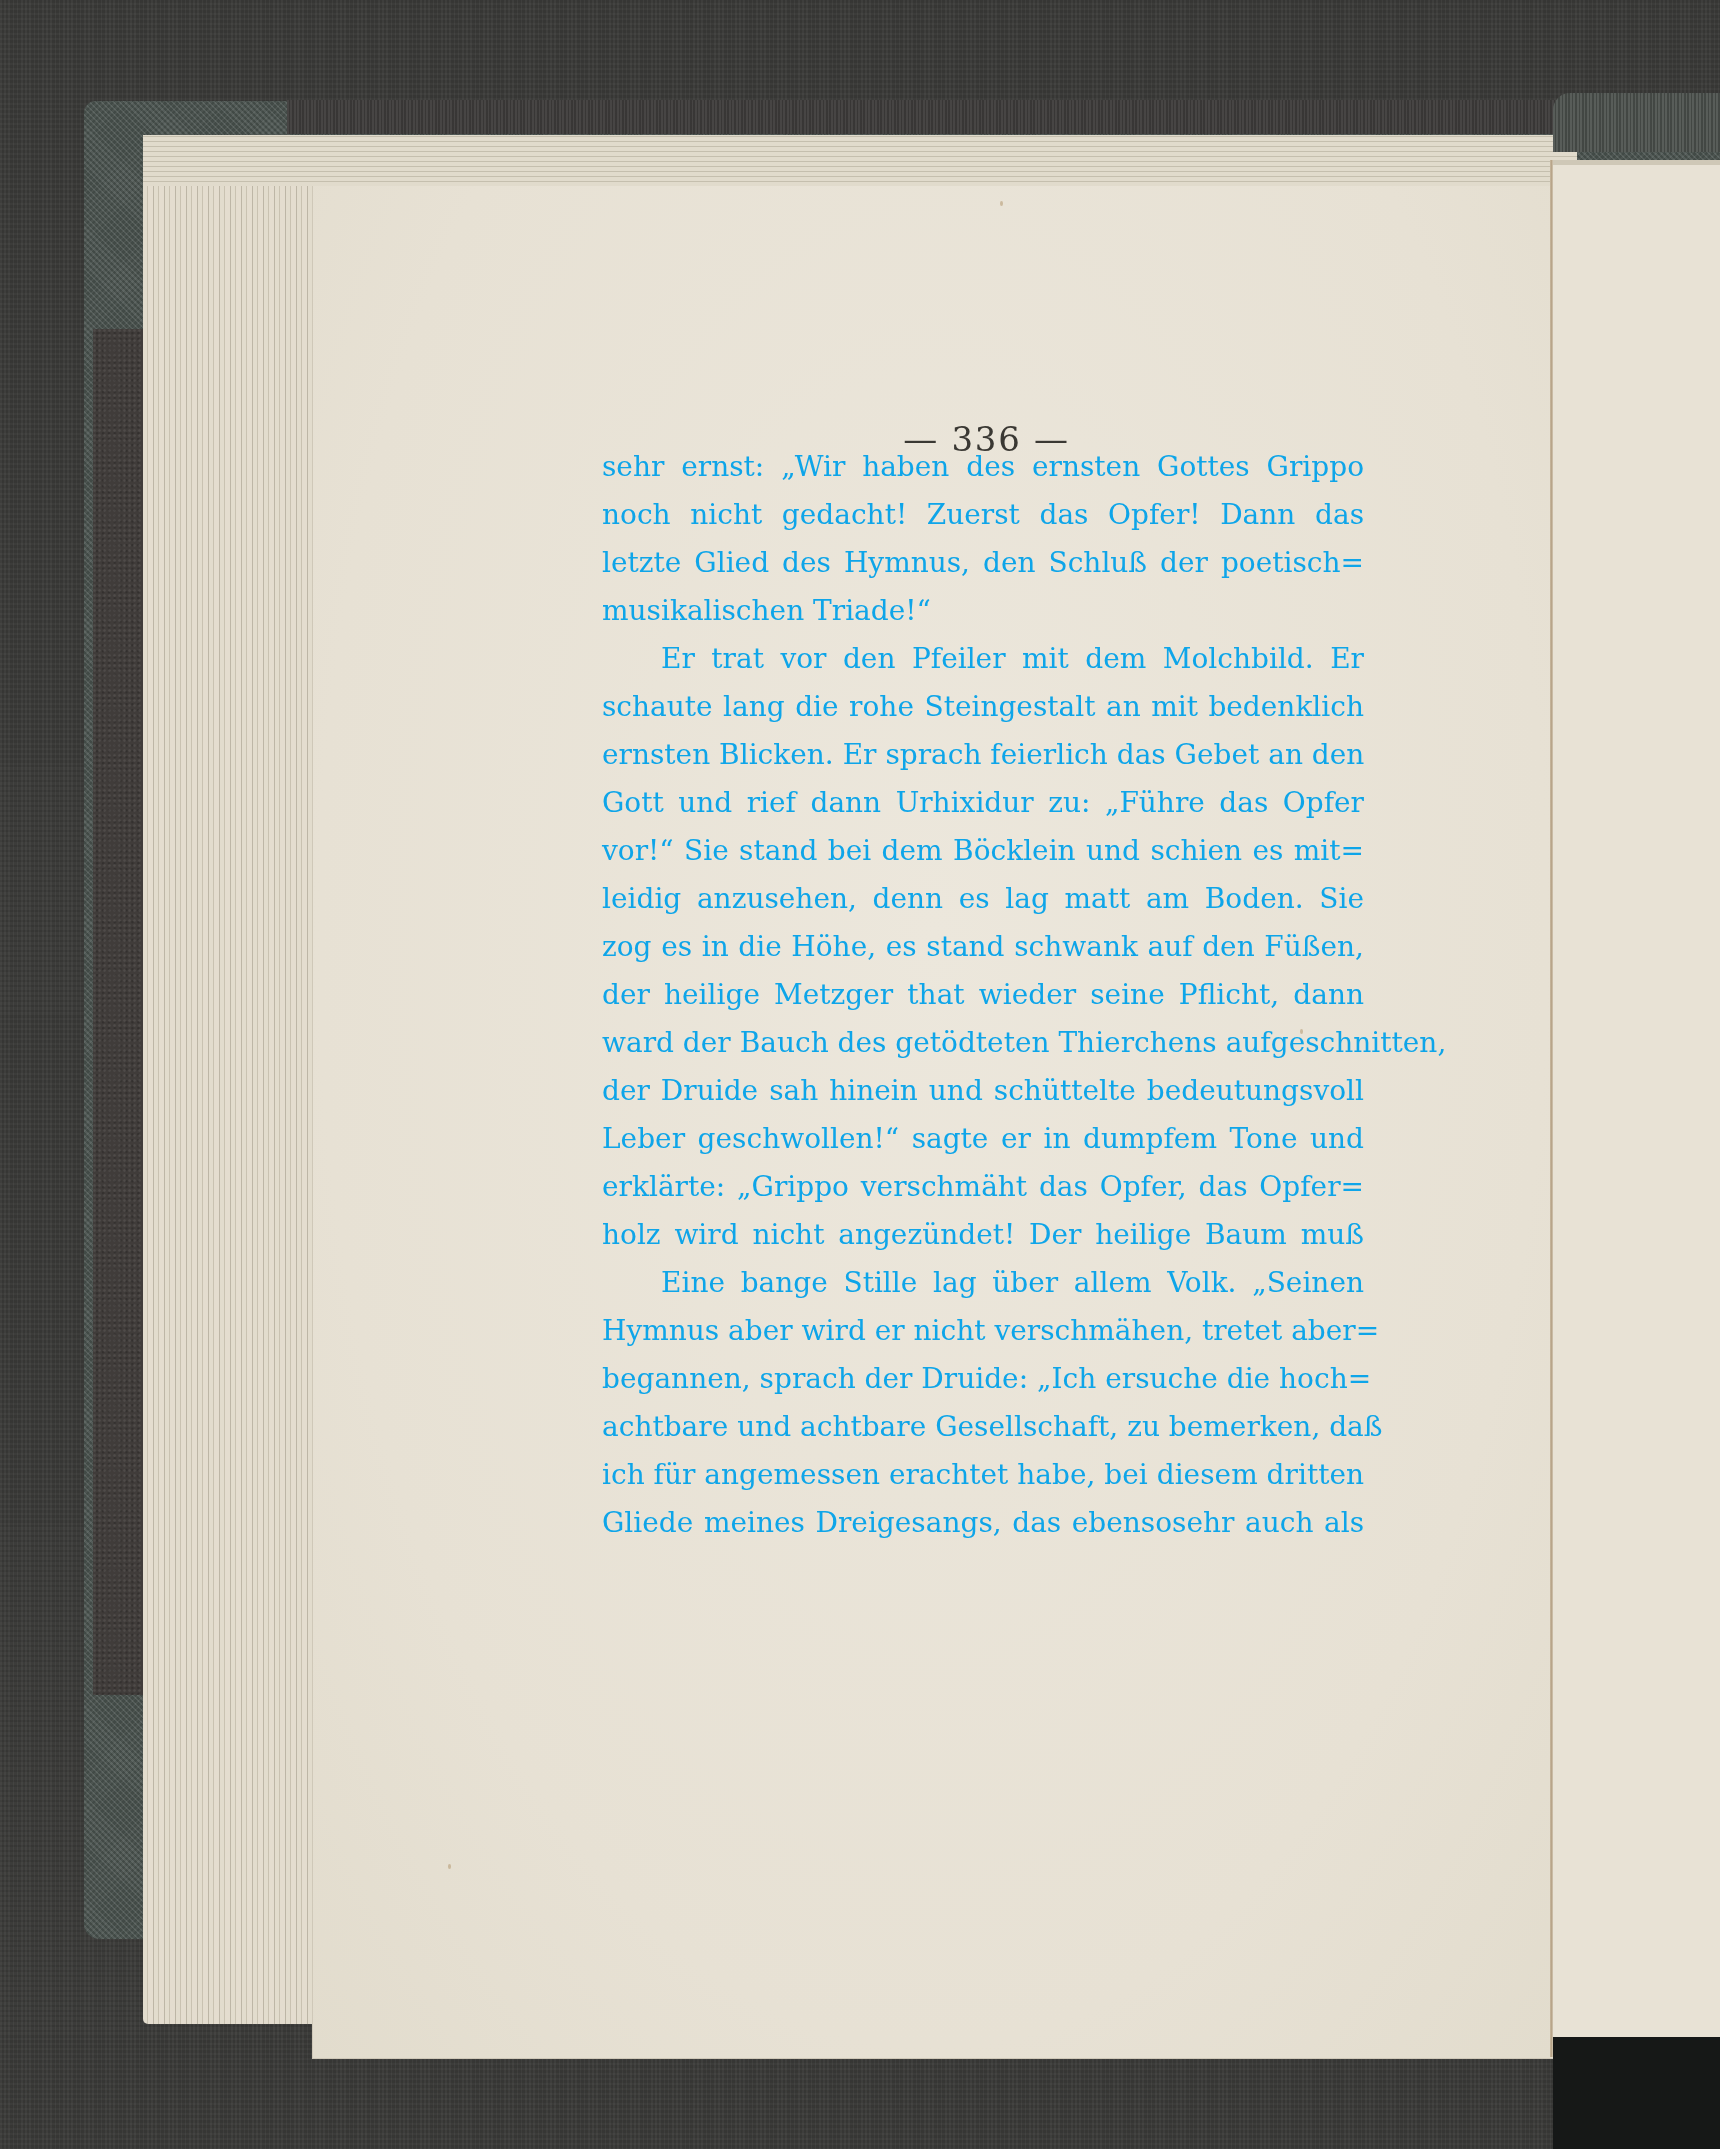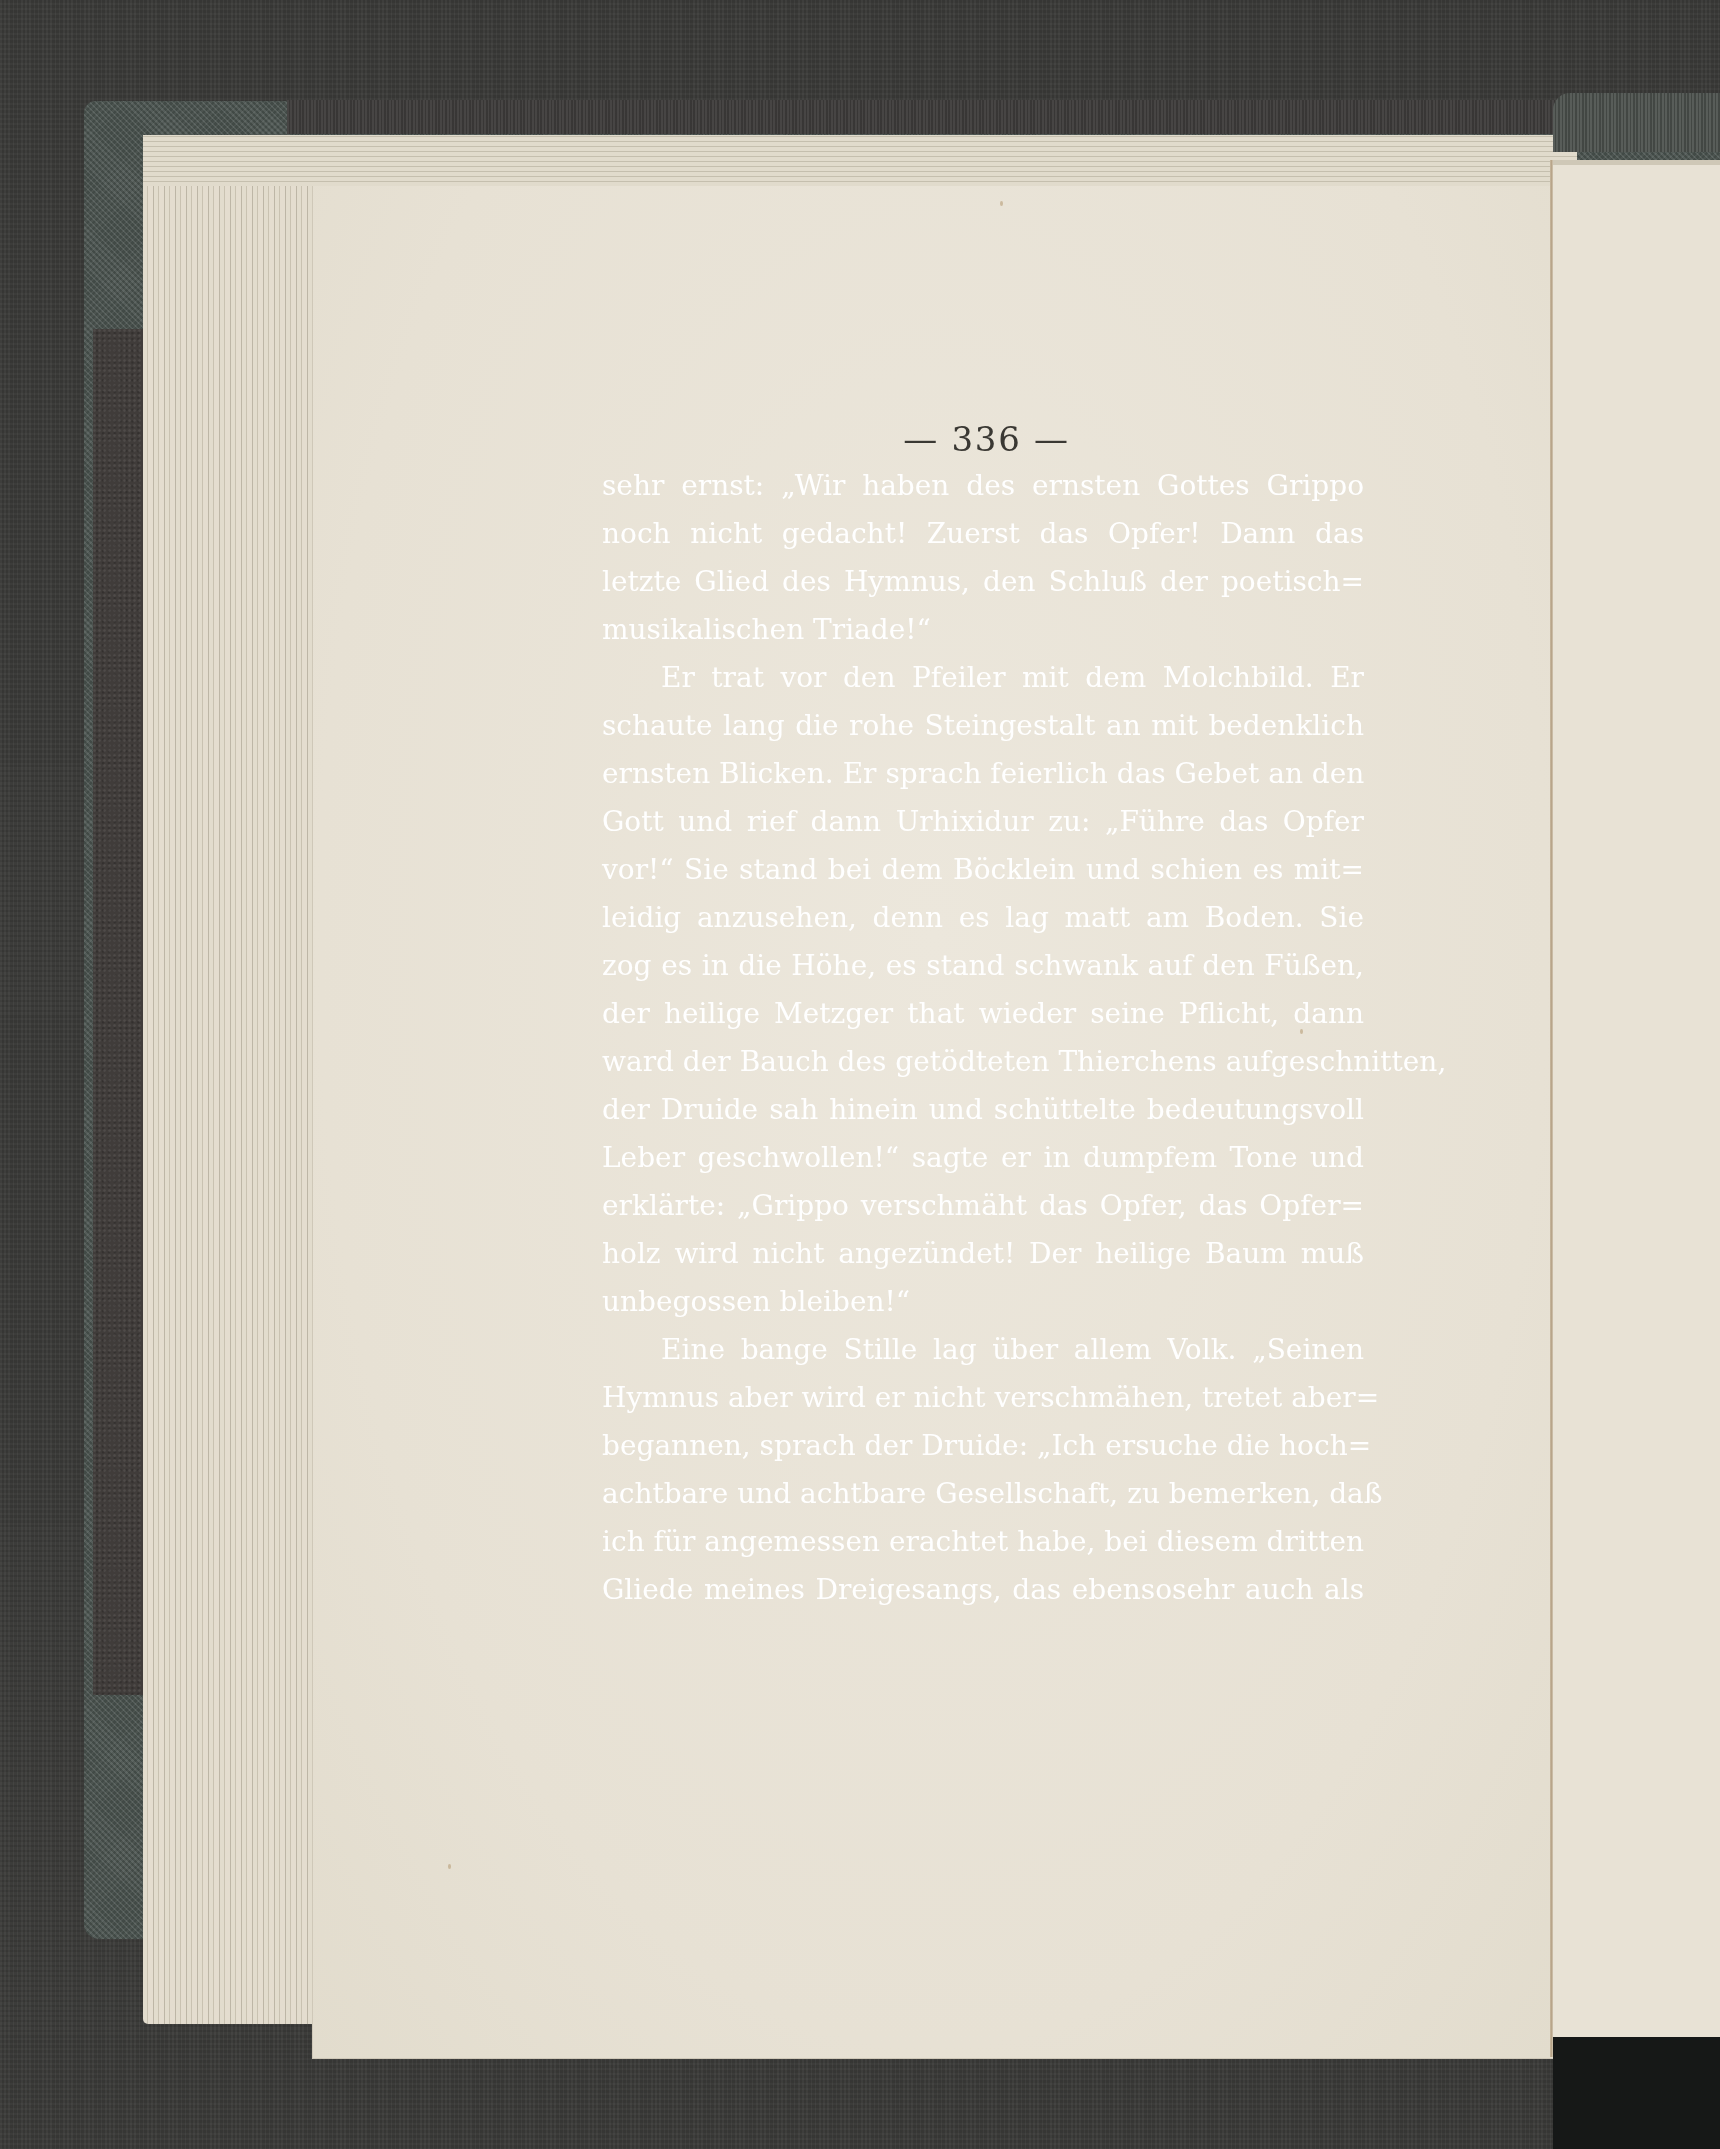--- a/index.html
+++ b/index.html
@@ -127,26 +127,26 @@
       text-align: center;
       font-family: "DejaVu Serif", serif;
       font-size: 34px;
       color: #3a3833;
       letter-spacing: 1.7px;
       margin-top: 29px;
     }
     .body-text {
       position: absolute;
       left: 602px;
-      top: 462px;
+      top: 443px;
       width: 762px;
       font-family: "DejaVu Serif", serif;
       font-size: 28px;
       line-height: 48px;
-      color: #ffffff;
+      color: #0ea5e9;
     }
     .line {
       display: block;
       white-space: nowrap;
       text-align: justify;
       text-align-last: justify;
       height: 48px;
     }
     .line.last {
       text-align-last: left;
@@ -196,21 +196,20 @@
   <span class="line">Gott und rief dann Urhixidur zu: „Führe das Opfer</span>
   <span class="line">vor!“ Sie stand bei dem Böcklein und schien es mit=</span>
   <span class="line">leidig anzusehen, denn es lag matt am Boden. Sie</span>
   <span class="line">zog es in die Höhe, es stand schwank auf den Füßen,</span>
   <span class="line">der heilige Metzger that wieder seine Pflicht, dann</span>
   <span class="line">ward der Bauch des getödteten Thierchens aufgeschnitten,</span>
   <span class="line">der Druide sah hinein und schüttelte bedeutungsvoll</span>
   <span class="line">Leber geschwollen!“ sagte er in dumpfem Tone und</span>
   <span class="line">erklärte: „Grippo verschmäht das Opfer, das Opfer=</span>
   <span class="line">holz wird nicht angezündet! Der heilige Baum muß</span>
-  <span class="line last">unbegossen bleiben!“</span>
   <span class="line indent">Eine bange Stille lag über allem Volk. „Seinen</span>
   <span class="line">Hymnus aber wird er nicht verschmähen, tretet aber=</span>
   <span class="line">begannen, sprach der Druide: „Ich ersuche die hoch=</span>
   <span class="line">achtbare und achtbare Gesellschaft, zu bemerken, daß</span>
   <span class="line">ich für angemessen erachtet habe, bei diesem dritten</span>
   <span class="line">Gliede meines Dreigesangs, das ebensosehr auch als</span>
 </div>
 
 
 </body></html>

